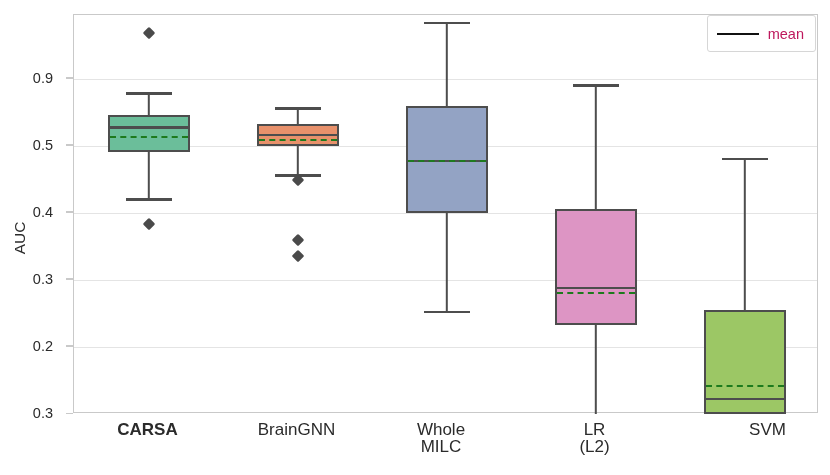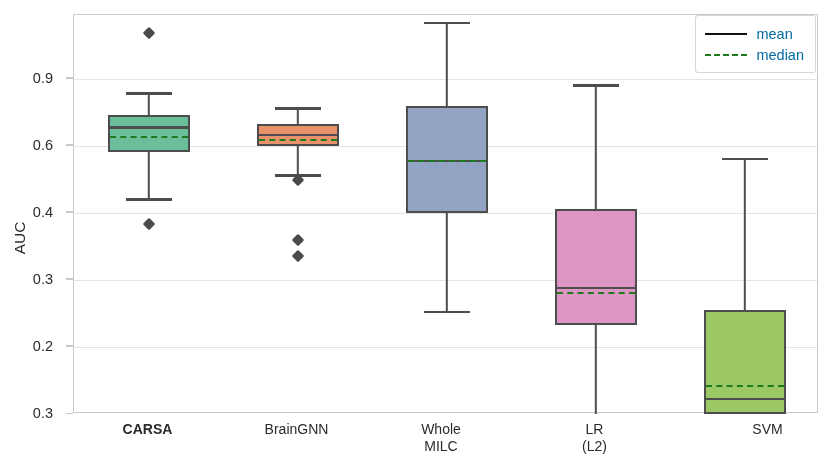--- a/index.html
+++ b/index.html
@@ -46,21 +46,21 @@
     transform-origin:center center;
     font-size:15.5px;color:#2b2b2b;
     white-space:nowrap;
   }
 
   
   .xtick-label{
     position:absolute;
     top:421px;
     text-align:center;
-    font-size:14px;
+    font-size:17px;
     color:#2b2b2b;
     line-height:17px;
     transform:translateX(-50%);
     white-space:pre-line;
   }
   .xtick-label.bold{font-weight:bold;}
   .whisker-line{
     position:absolute;
     width:2.4px;
     background:#4d4d4d;
@@ -112,33 +112,33 @@
     height:21px;
   }
   .legend-swatch{width:42px;height:10px;position:relative;margin-right:9px;}
   .legend-swatch .solid{
     position:absolute;top:4px;left:0;right:0;height:2.4px;background:#111111;
   }
   .legend-swatch .dashed{
     position:absolute;top:4px;left:0;right:0;height:0;
     border-top:2.6px dashed #1d7a1d;
   }
-  .legend-text{font-size:14.5px;color:#0369a1;}
+  .legend-text{font-size:14.5px;color:#be185d;}
 </style>
 </head>
 <body>
 
 <div id="stage">
 
   <div id="y-axis-title">AUC</div>
 
   <div id="y-axis-ticks">
       <div class="ytick-label" style="top: 77.7059px; right: 12px;">0.9</div>
       <div class="ytick-mark" style="top: 77.2059px;"></div>
-      <div class="ytick-label" style="top: 144.765px; right: 12px;">0.6</div>
+      <div class="ytick-label" style="top: 144.765px; right: 12px;">0.5</div>
       <div class="ytick-mark" style="top: 144.265px;"></div>
       <div class="ytick-label" style="top: 211.824px; right: 12px;">0.4</div>
       <div class="ytick-mark" style="top: 211.324px;"></div>
       <div class="ytick-label" style="top: 278.882px; right: 12px;">0.3</div>
       <div class="ytick-mark" style="top: 278.382px;"></div>
       <div class="ytick-label" style="top: 345.941px; right: 12px;">0.2</div>
       <div class="ytick-mark" style="top: 345.441px;"></div>
       <div class="ytick-label" style="top: 413px; right: 12px;">0.3</div>
       <div class="ytick-mark" style="top: 412.5px;"></div>
     </div>
@@ -202,20 +202,14 @@
       <div class="xtick-label" style="left: 743.5px; margin-left: 24px;">SVM</div>
     </div>
 
   <div id="legend">
       <div class="legend-row">
         <span class="legend-swatch">
           <span class="solid" style="background: rgb(17, 17, 17);"></span>
         </span>
         <span class="legend-text">mean</span>
       </div>
-      <div class="legend-row">
-        <span class="legend-swatch">
-          <span class="dashed" style="border-top-color: rgb(29, 122, 29);"></span>
-        </span>
-        <span class="legend-text">median</span>
-      </div>
     </div>
 </div>
 
 </body></html>

